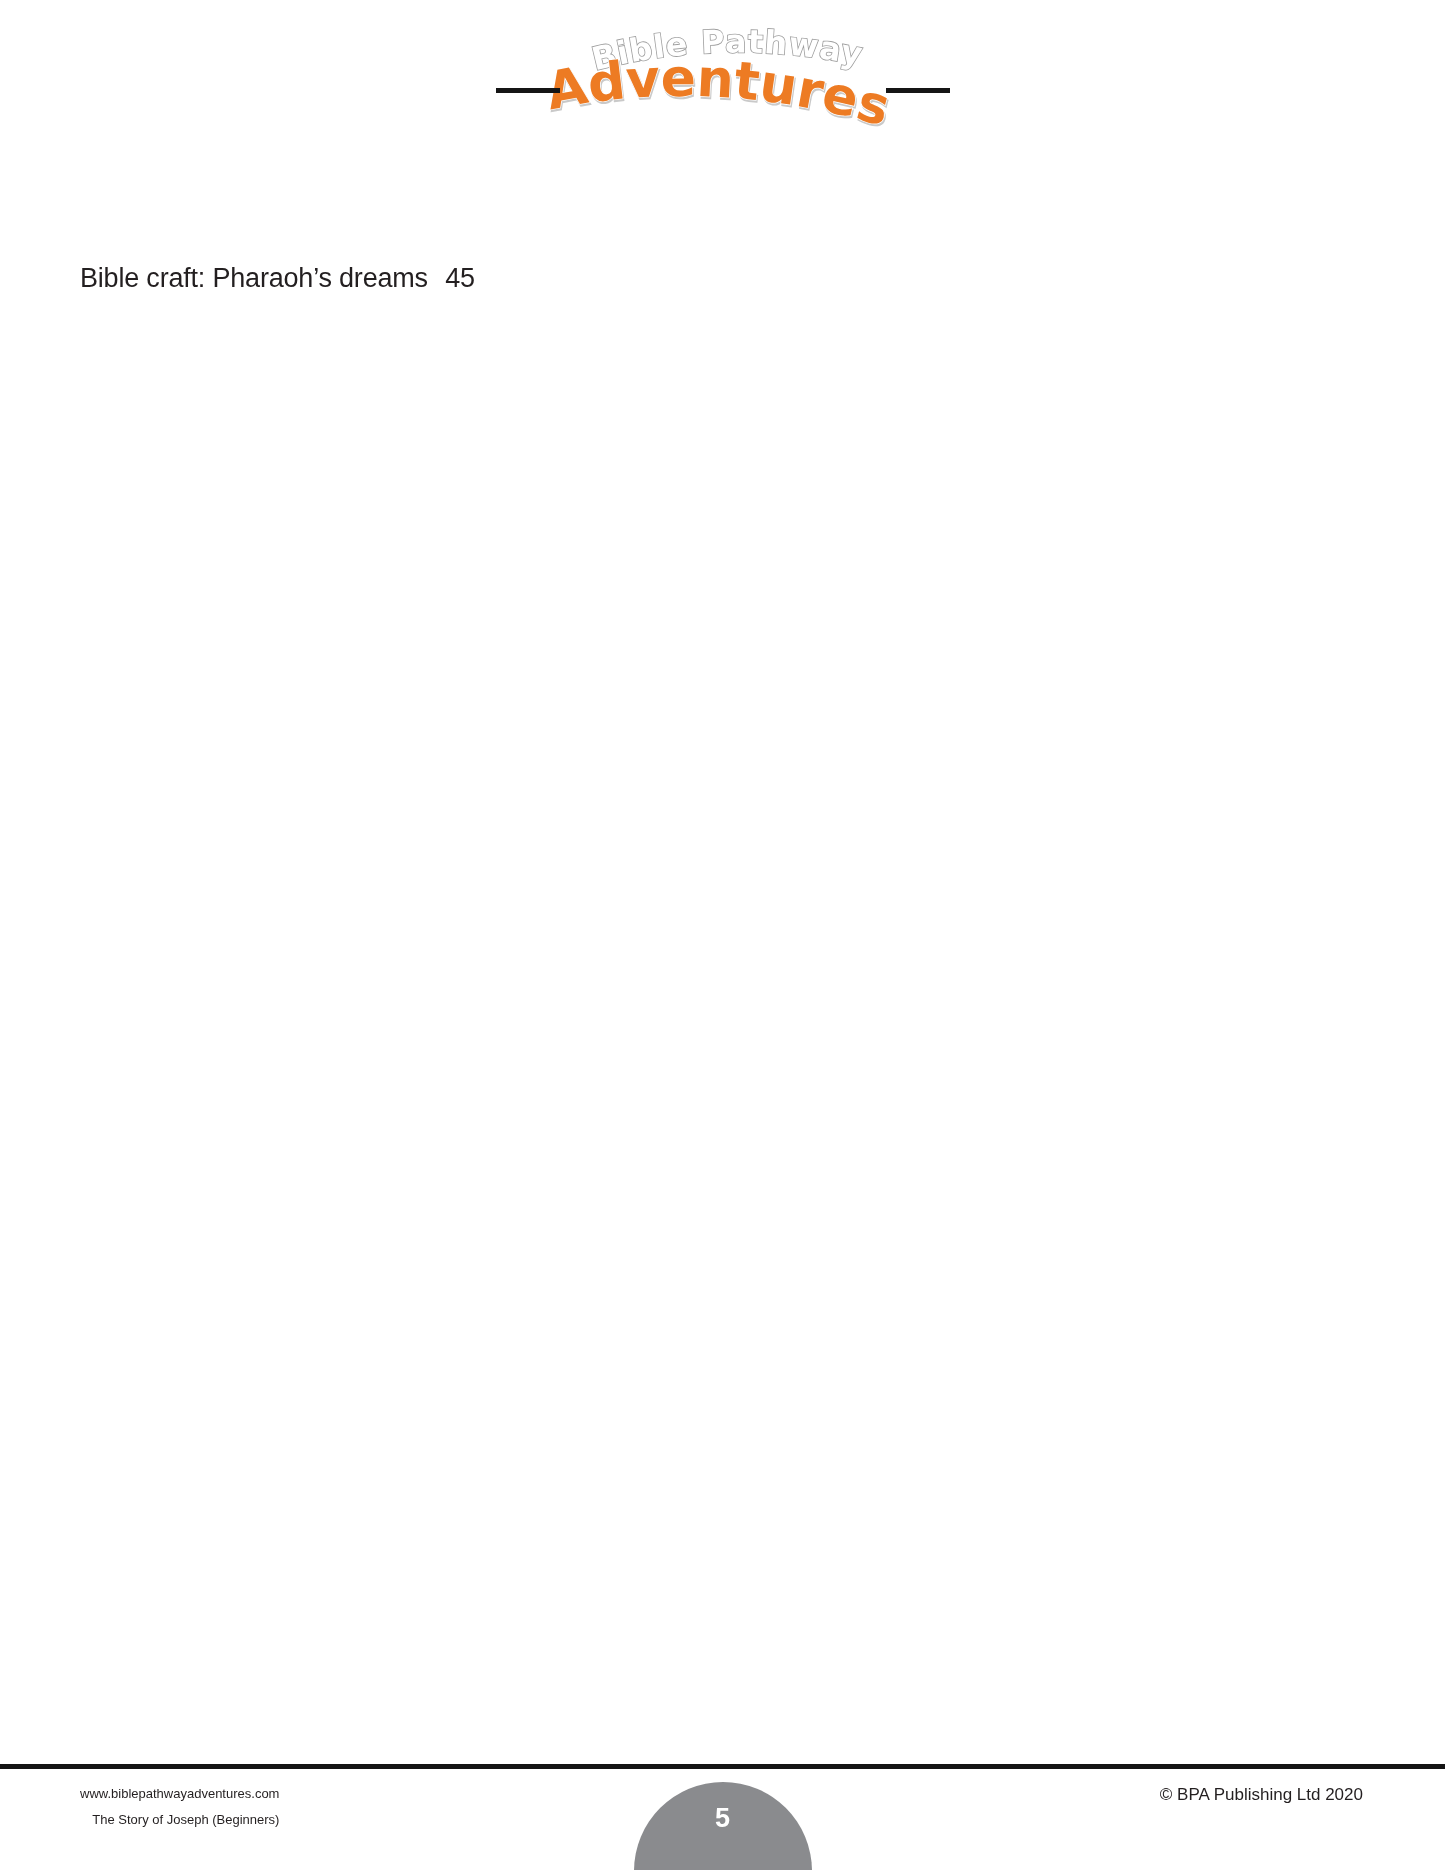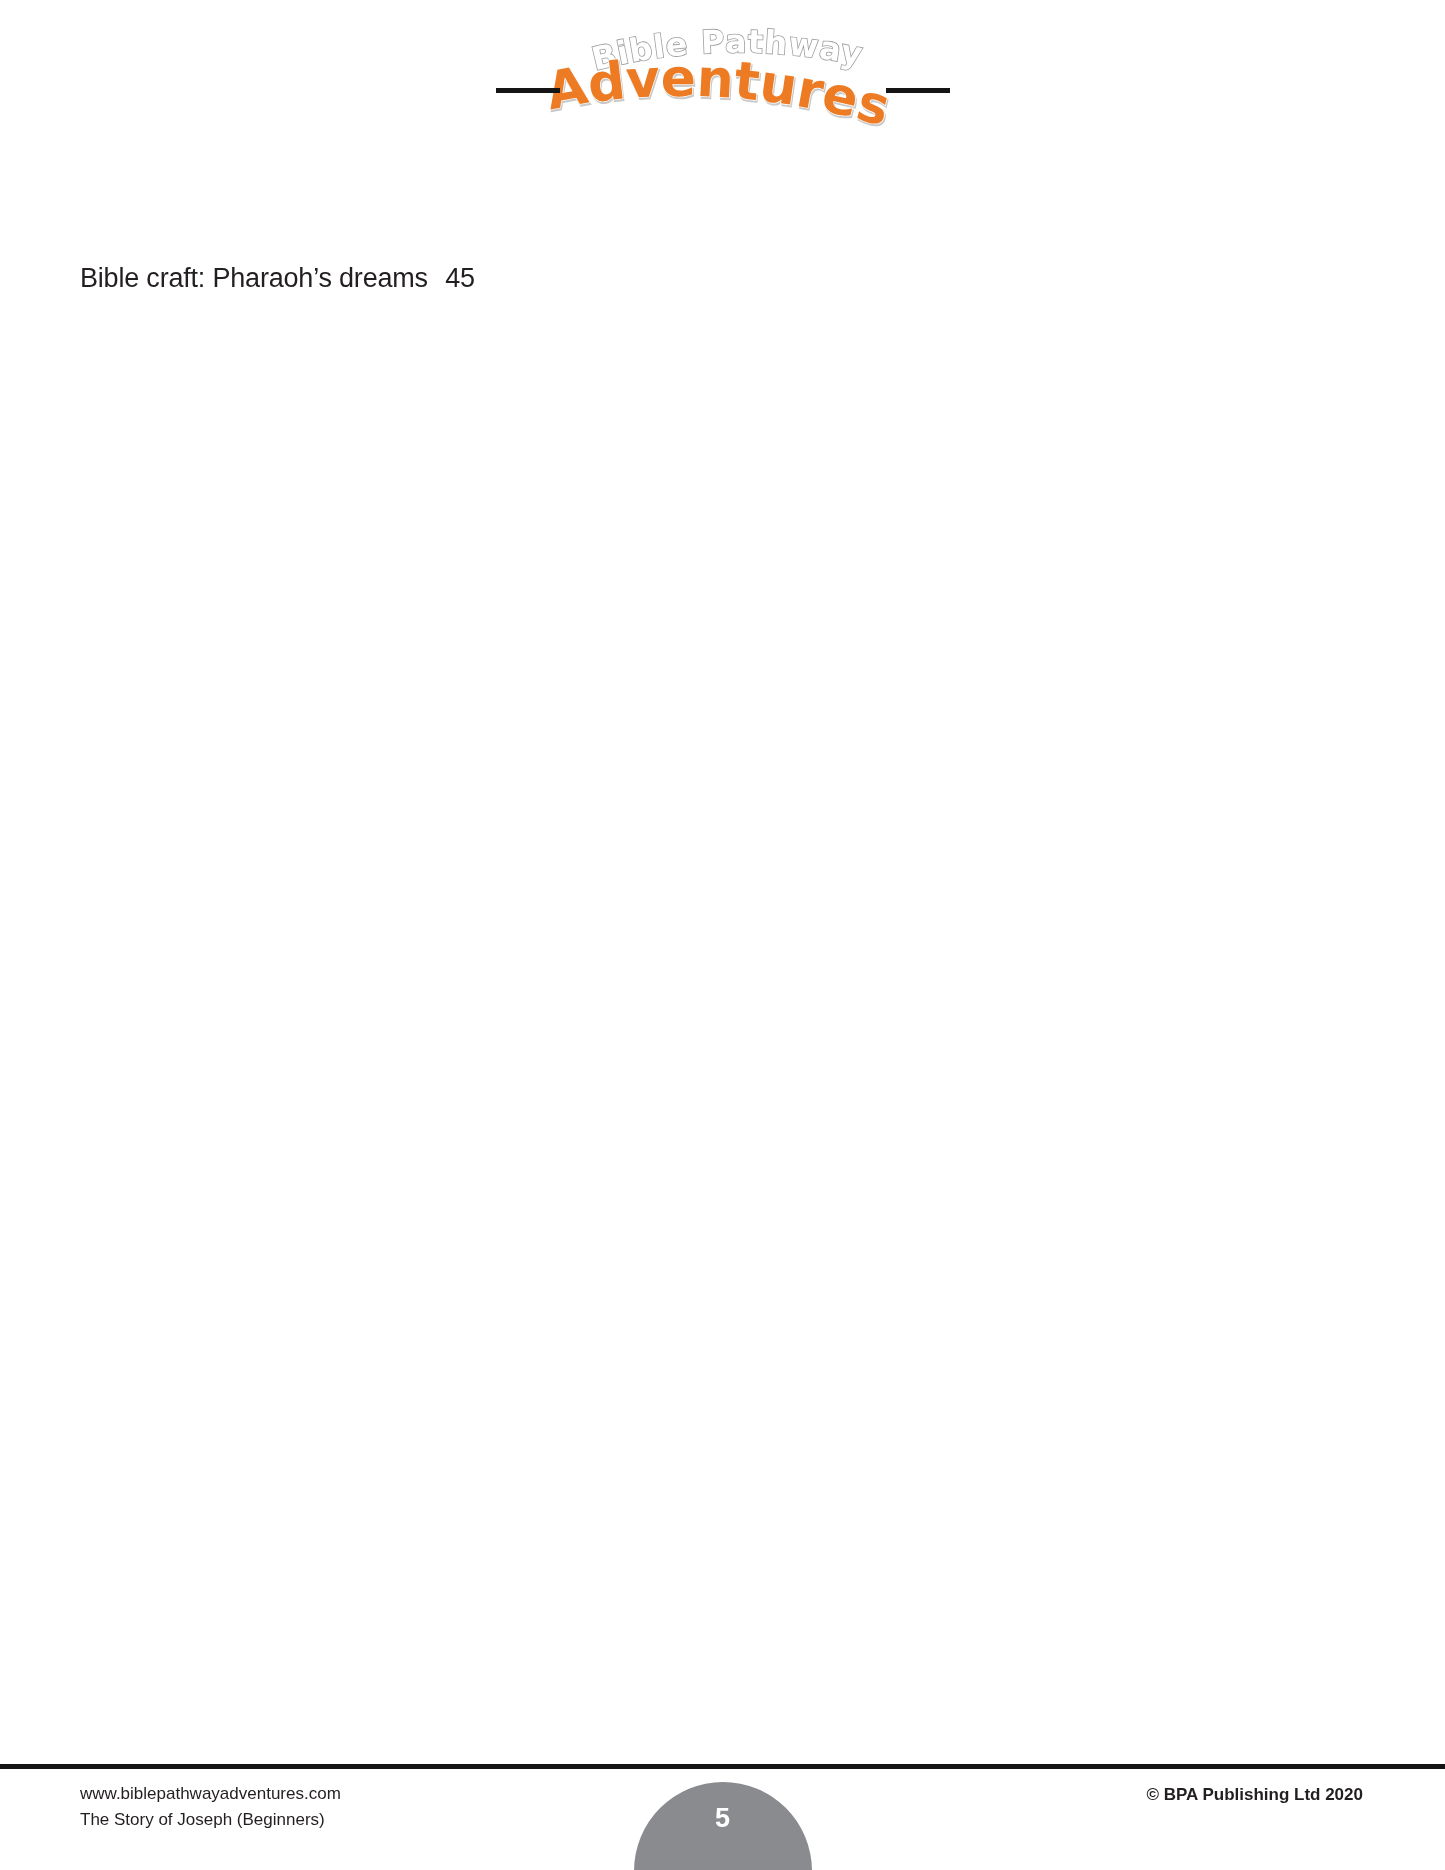--- a/index.html
+++ b/index.html
@@ -79,29 +79,29 @@
     position: absolute;
     left: 0; right: 0;
     top: 1764px;
     height: 5px;
     background: #141414;
   }
   .footer-left {
     position: absolute;
     left: 80px;
     top: 1781px;
-    font-size: 17px;
+    font-size: 13px;
     line-height: 26px;
+    text-align: right;
   }
   .footer-right {
     position: absolute;
     right: 82px;
     top: 1785px;
     font-size: 17px;
-    font-weight: bold;
   }
   .page-badge {
     position: absolute;
     left: 50%;
     transform: translateX(-50%);
     top: 1782px;
     width: 178px;
     height: 178px;
     border-radius: 50%;
     background: #8a8b8e;

